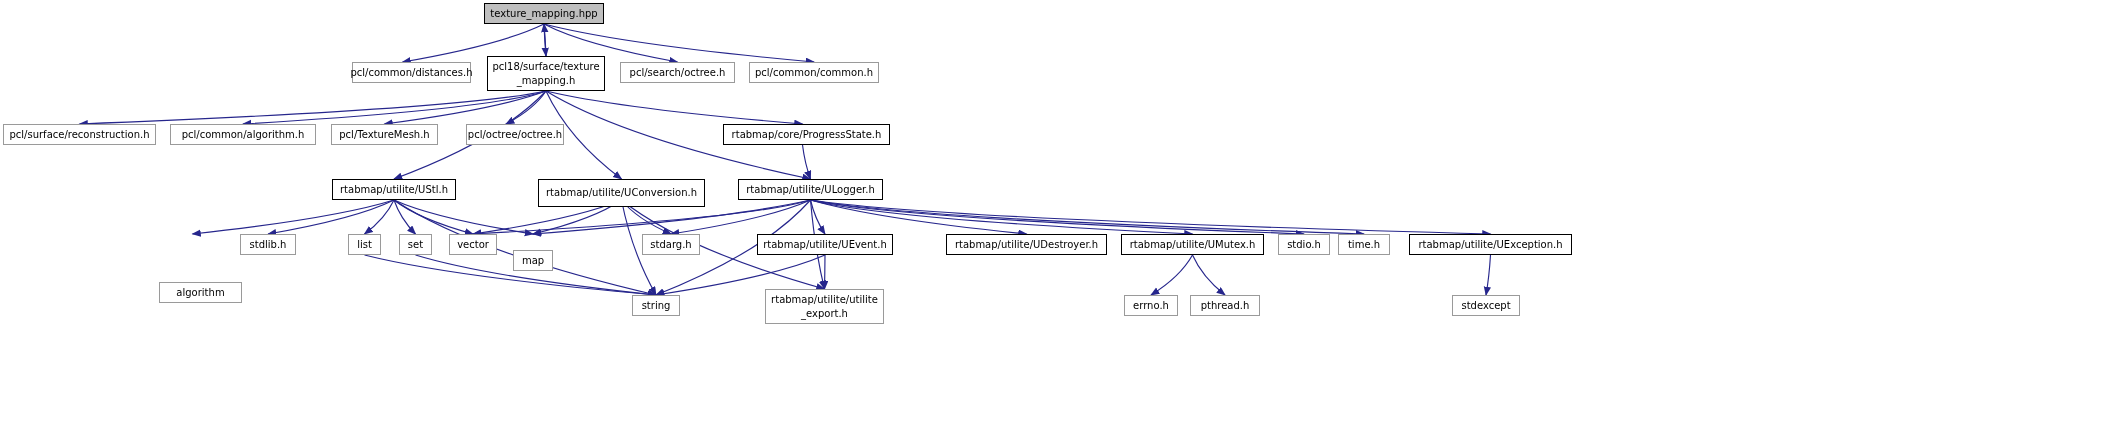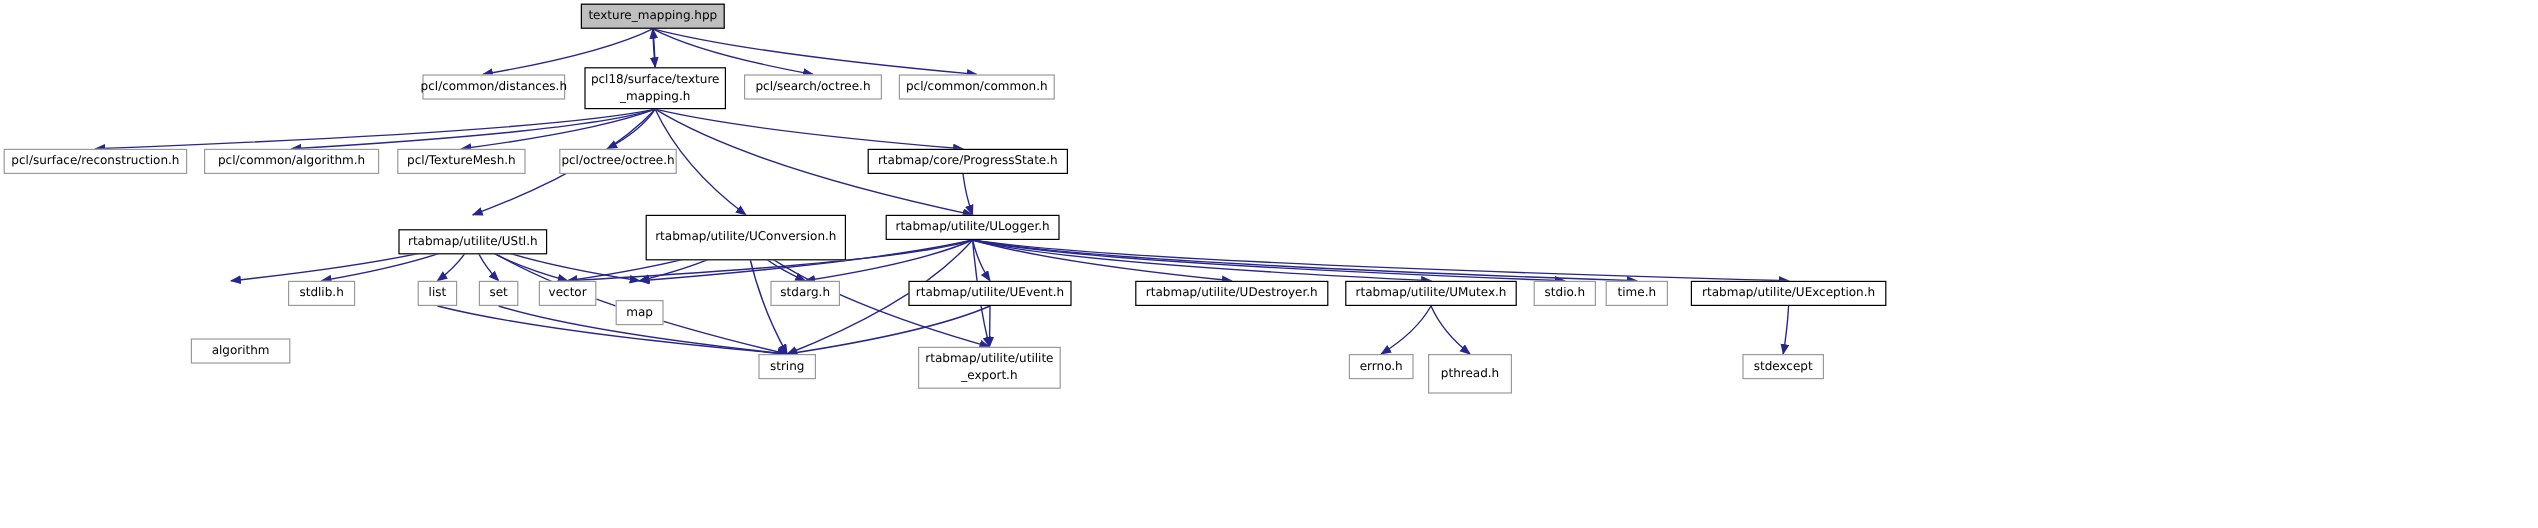--- a/index.html
+++ b/index.html
@@ -93,36 +93,36 @@
       <div class="node" style="left: 334px; top: 62px; width: 119px; height: 21px; margin-left: 18px;">pcl/common/distances.h</div>
       <div class="node thick" style="left: 487px; top: 56px; width: 118px; height: 35px;">pcl18/surface/texture
 _mapping.h</div>
       <div class="node" style="left: 620px; top: 62px; width: 115px; height: 21px;">pcl/search/octree.h</div>
       <div class="node" style="left: 749px; top: 62px; width: 130px; height: 21px;">pcl/common/common.h</div>
       <div class="node" style="left: 3px; top: 124px; width: 153px; height: 21px;">pcl/surface/reconstruction.h</div>
       <div class="node" style="left: 170px; top: 124px; width: 146px; height: 21px;">pcl/common/algorithm.h</div>
       <div class="node" style="left: 331px; top: 124px; width: 107px; height: 21px;">pcl/TextureMesh.h</div>
       <div class="node" style="left: 466px; top: 124px; width: 98px; height: 21px; text-align: center;">pcl/octree/octree.h</div>
       <div class="node thick" style="left: 723px; top: 124px; width: 167px; height: 21px;">rtabmap/core/ProgressState.h</div>
-      <div class="node thick" style="left: 332px; top: 179px; width: 124px; height: 21px; margin-top: 12px;">rtabmap/utilite/UStl.h</div>
-      <div class="node thick" style="left: 538px; top: 179px; width: 167px; height: 38px;">rtabmap/utilite/UConversion.h</div>
+      <div class="node thick" style="left: 332px; top: 179px; width: 124px; height: 21px;">rtabmap/utilite/UStl.h</div>
+      <div class="node thick" style="left: 538px; top: 179px; width: 167px; height: 28px;">rtabmap/utilite/UConversion.h</div>
       <div class="node thick" style="left: 738px; top: 179px; width: 145px; height: 21px;">rtabmap/utilite/ULogger.h</div>
       <div class="node" style="left: 159px; top: 234px; width: 83px; height: 21px; margin-top: 48px;">algorithm</div>
       <div class="node" style="left: 240px; top: 234px; width: 56px; height: 21px;">stdlib.h</div>
       <div class="node" style="left: 348px; top: 234px; width: 33px; height: 21px;">list</div>
       <div class="node" style="left: 399px; top: 234px; width: 33px; height: 21px;">set</div>
       <div class="node" style="left: 449px; top: 234px; width: 48px; height: 21px;">vector</div>
       <div class="node" style="left: 513px; top: 234px; width: 40px; height: 21px; margin-top: 16px;">map</div>
       <div class="node" style="left: 642px; top: 234px; width: 58px; height: 21px;">stdarg.h</div>
       <div class="node thick" style="left: 757px; top: 234px; width: 136px; height: 21px;">rtabmap/utilite/UEvent.h</div>
       <div class="node thick" style="left: 946px; top: 234px; width: 161px; height: 21px;">rtabmap/utilite/UDestroyer.h</div>
       <div class="node thick" style="left: 1121px; top: 234px; width: 143px; height: 21px;">rtabmap/utilite/UMutex.h</div>
       <div class="node" style="left: 1278px; top: 234px; width: 52px; height: 21px;">stdio.h</div>
       <div class="node" style="left: 1338px; top: 234px; width: 52px; height: 21px;">time.h</div>
       <div class="node thick" style="left: 1409px; top: 234px; width: 163px; height: 21px; text-align: right;">rtabmap/utilite/UException.h</div>
       <div class="node" style="left: 632px; top: 295px; width: 48px; height: 21px;">string</div>
       <div class="node" style="left: 765px; top: 289px; width: 119px; height: 35px;">rtabmap/utilite/utilite
 _export.h</div>
       <div class="node" style="left: 1124px; top: 295px; width: 54px; height: 21px;">errno.h</div>
-      <div class="node" style="left: 1190px; top: 295px; width: 70px; height: 33px;">pthread.h</div>
+      <div class="node" style="left: 1190px; top: 295px; width: 70px; height: 21px;">pthread.h</div>
       <div class="node" style="left: 1452px; top: 295px; width: 68px; height: 21px;">stdexcept</div>
     </div>
 </div>
 
 </body></html>

